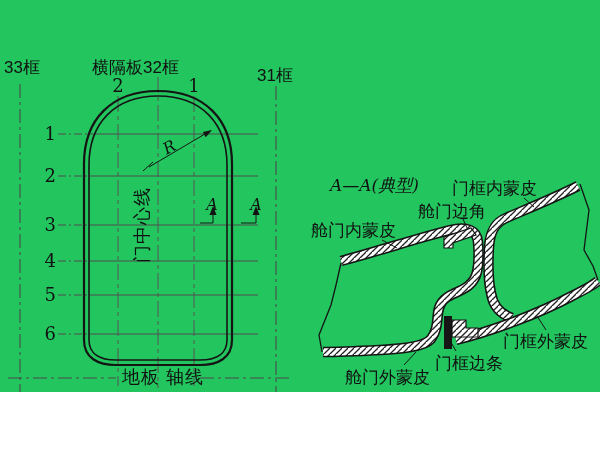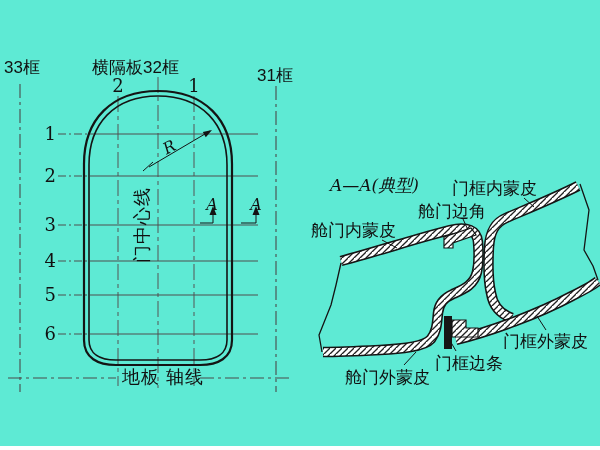--- a/index.html
+++ b/index.html
@@ -1,16 +1,16 @@
 <!DOCTYPE html>
 <html><head>
 <meta charset="utf-8">
 <style>
   html,body{margin:0;padding:0;background:#ffffff;}
-  .stage{position:relative;width:600px;height:446px;background:#5eead4;overflow:hidden;
+  .stage{position:relative;width:600px;height:392px;background:#22c55e;overflow:hidden;
          font-family:"Liberation Sans",sans-serif;}
   svg{display:block;}
   .chain    {stroke:#4a4a4a;stroke-width:1.1;stroke-dasharray:14 4 3 4;fill:none;}
   .station  {stroke:#555555;stroke-width:1;stroke-dasharray:16 4 4 4;fill:none;}
   .grid     {stroke:#4f4f4f;stroke-width:1.1;fill:none;}
   .griddash {stroke:#4f4f4f;stroke-width:1.1;stroke-dasharray:8 3 2 3;fill:none;}
   .outline  {stroke:#141414;stroke-width:2.2;fill:none;}
   .outline2 {stroke:#141414;stroke-width:1.6;fill:none;}
   .thinln   {stroke:#141414;stroke-width:1.3;fill:none;stroke-linejoin:round;}
   .leader   {stroke:#141414;stroke-width:1;fill:none;}

